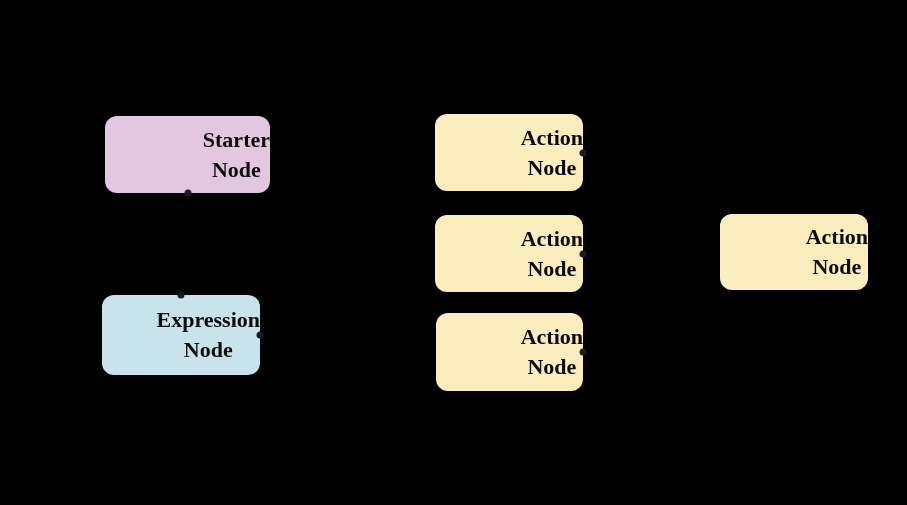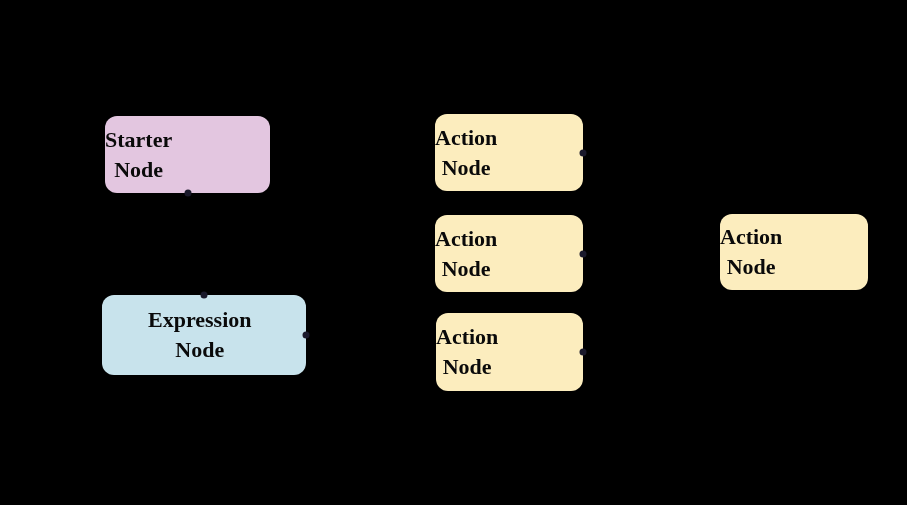--- a/index.html
+++ b/index.html
@@ -12,34 +12,34 @@
     width: 907px;
     height: 505px;
     background: #000000;
     overflow: hidden;
   }
   .node {
     position: absolute;
     border-radius: 12px;
     display: flex;
     align-items: center;
-    justify-content: flex-start;
+    justify-content: flex-end;
     text-align: center;
     font-family: "Liberation Serif", "DejaVu Serif", serif;
     font-weight: bold;
     font-size: 22px;
     line-height: 30px;
     color: #0a0a0a;
   }
   .node-label {
     white-space: pre-line;
     pointer-events: none;
   }
   .n-starter    { left: 105px; top: 116px; width: 165px; height: 77px; }
-  .n-expression { left: 102px; top: 295px; width: 158px; height: 80px; padding-left: 46px; }
+  .n-expression { left: 102px; top: 295px; width: 158px; height: 80px; }
   .n-action-1   { left: 435px; top: 114px; width: 148px; height: 77px; }
   .n-action-2   { left: 435px; top: 215px; width: 148px; height: 77px; }
   .n-action-3   { left: 436px; top: 313px; width: 147px; height: 78px; }
   .n-action-4   { left: 720px; top: 214px; width: 148px; height: 76px; }
 
   .handle {
     position: absolute;
     width: 7px;
     height: 7px;
     border-radius: 50%;

